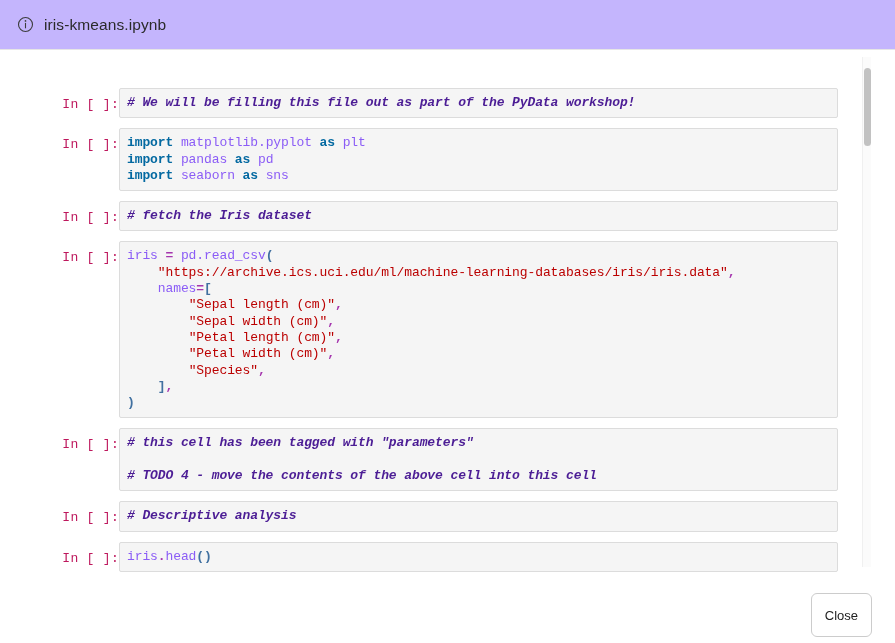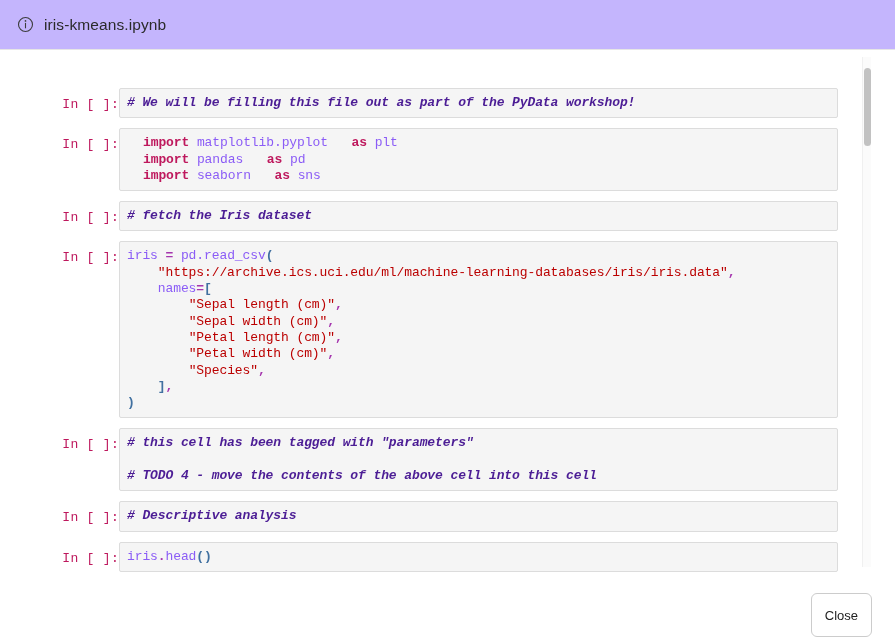--- a/index.html
+++ b/index.html
@@ -96,21 +96,21 @@
     font-size: 13px;
     line-height: 16.3px;
     color: #000000;
     white-space: pre;
     letter-spacing: -0.1px;
   }
   .code-line.blank { height: 16.3px; }
 
   
   .tok-comment { color: #4c1d95; font-style: italic; font-weight: bold; }
-  .tok-keyword { color: #be185d; font-weight: bold; margin-left: 16px; }
+  .tok-keyword { color: #0369a1; font-weight: bold; }
   .tok-string  { color: #bb0000; }
   .tok-op      { color: #a535ae; font-weight: bold; }
   .tok-punct   { color: #4070a0; font-weight: bold; }
   .tok-plain   { color: #8b5cf6; }
   .tok-dot     { color: #a535ae; font-weight: bold; }
 
   
   .scrollbar-track {
     position: absolute;
     top: 57px;

